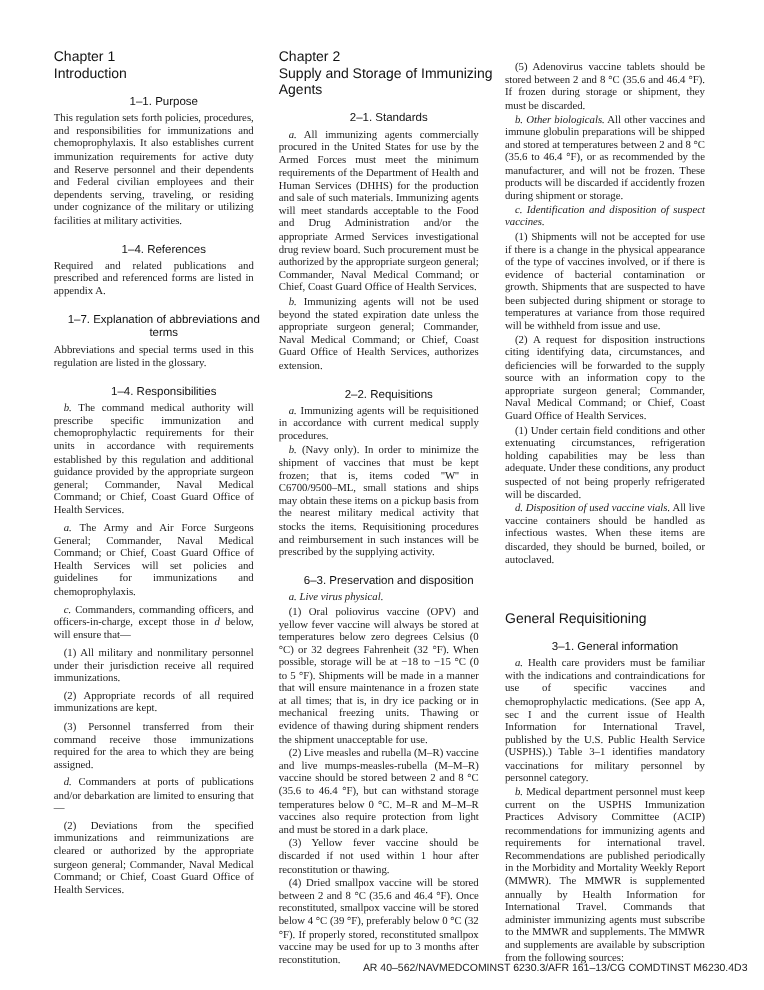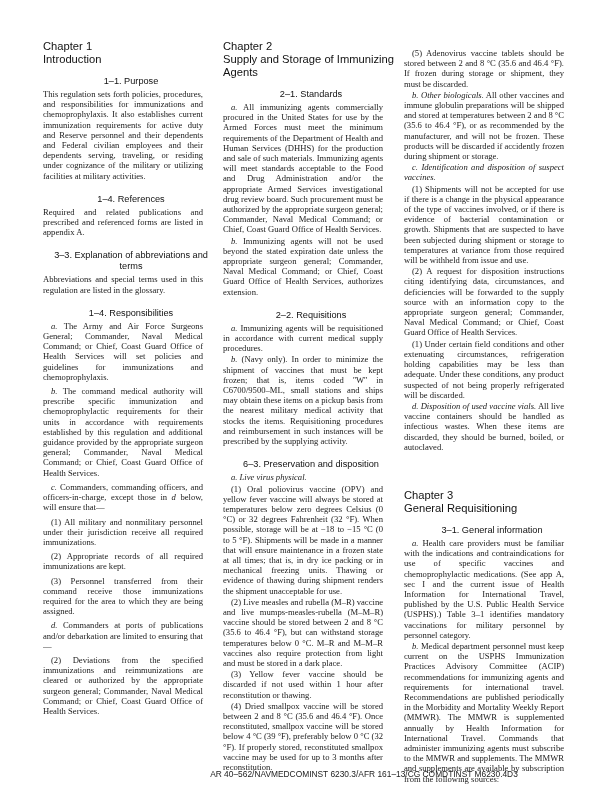--- a/index.html
+++ b/index.html
@@ -10,44 +10,44 @@
   .col2 { left: 223px; top: 40px; }
   .col3 { left: 404px; top: 48px; }
   .chap { font-family: "Liberation Sans", sans-serif; font-size: 11.2px; line-height: 13px; font-weight: normal; margin: 0 0 10px 0; color: #111; text-align: left; }
   .sec { font-family: "Liberation Sans", sans-serif; font-size: 9.2px; line-height: 11px; margin: 0 0 2px 0; color: #111; text-align: center; }
   p { margin: 0 16px 4px 0; }
   .ind { text-indent: 8px; }
   .tight { margin-bottom: 1px; }
   .gap { height: 9px; }
   .biggap { height: 36px; }
   i { font-style: italic; }
-  .footer { position: absolute; left: 130px; top: 769px; width: 468px; font-family: "Liberation Sans", sans-serif; font-size: 8.4px; color: #222; display: flex; justify-content: center; }
+  .footer { position: absolute; left: 130px; top: 769px; width: 468px; font-family: "Liberation Sans", sans-serif; font-size: 8.4px; color: #222; display: flex; justify-content: flex-end; }
 </style>
 </head>
 <body>
 
 <div class="page">
 
   <div class="col col1">
     <div class="chap">
       <div>Chapter 1</div>
       <div>Introduction</div>
     </div>
     <div class="sec">1–1. Purpose</div>
     <p>This regulation sets forth policies, procedures, and responsibilities for immunizations and chemoprophylaxis. It also establishes current immunization requirements for active duty and Reserve personnel and their dependents and Federal civilian employees and their dependents serving, traveling, or residing under cognizance of the military or utilizing facilities at military activities.</p>
     <div class="gap"></div>
     <div class="sec">1–4. References</div>
     <p>Required and related publications and prescribed and referenced forms are listed in appendix A.</p>
     <div class="gap"></div>
-    <div class="sec">3–3. Explanation of abbreviations and terms</div>
+    <div class="sec">1–7. Explanation of abbreviations and terms</div>
     <p>Abbreviations and special terms used in this regulation are listed in the glossary.</p>
     <div class="gap"></div>
     <div class="sec">1–4. Responsibilities</div>
+    <p class="ind"><i>b.</i><span> The command medical authority will prescribe specific immunization and chemoprophylactic requirements for their units in accordance with requirements established by this regulation and additional guidance provided by the appropriate surgeon general; Commander, Naval Medical Command; or Chief, Coast Guard Office of Health Services.</span></p>
     <p class="ind"><i>a.</i><span> The Army and Air Force Surgeons General; Commander, Naval Medical Command; or Chief, Coast Guard Office of Health Services will set policies and guidelines for immunizations and chemoprophylaxis.</span></p>
-    <p class="ind"><i>b.</i><span> The command medical authority will prescribe specific immunization and chemoprophylactic requirements for their units in accordance with requirements established by this regulation and additional guidance provided by the appropriate surgeon general; Commander, Naval Medical Command; or Chief, Coast Guard Office of Health Services.</span></p>
     <p class="ind"><i>c.</i><span> Commanders, commanding officers, and officers-in-charge, except those in </span><i>d</i><span> below, will ensure that—</span></p>
     <p class="ind">(1) All military and nonmilitary personnel under their jurisdiction receive all required immunizations.</p>
     <p class="ind">(2) Appropriate records of all required immunizations are kept.</p>
     <p class="ind">(3) Personnel transferred from their command receive those immunizations required for the area to which they are being assigned.</p>
     <p class="ind"><i>d.</i><span> Commanders at ports of publications and/or debarkation are limited to ensuring that—</span></p>
     <p class="ind">(2) Deviations from the specified immunizations and reimmunizations are cleared or authorized by the appropriate surgeon general; Commander, Naval Medical Command; or Chief, Coast Guard Office of Health Services.</p>
   </div>
 
   <div class="col col2">
     <div class="chap">
@@ -73,21 +73,20 @@
   <div class="col col3">
     <p class="ind tight">(5) Adenovirus vaccine tablets should be stored between 2 and 8 °C (35.6 and 46.4 °F). If frozen during storage or shipment, they must be discarded.</p>
     <p class="ind tight"><i>b. Other biologicals.</i><span> All other vaccines and immune globulin preparations will be shipped and stored at temperatures between 2 and 8 °C (35.6 to 46.4 °F), or as recommended by the manufacturer, and will not be frozen. These products will be discarded if accidently frozen during shipment or storage.</span></p>
     <p class="ind tight"><i>c. Identification and disposition of suspect vaccines.</i></p>
     <p class="ind tight">(1) Shipments will not be accepted for use if there is a change in the physical appearance of the type of vaccines involved, or if there is evidence of bacterial contamination or growth. Shipments that are suspected to have been subjected during shipment or storage to temperatures at variance from those required will be withheld from issue and use.</p>
     <p class="ind tight">(2) A request for disposition instructions citing identifying data, circumstances, and deficiencies will be forwarded to the supply source with an information copy to the appropriate surgeon general; Commander, Naval Medical Command; or Chief, Coast Guard Office of Health Services.</p>
     <p class="ind tight">(1) Under certain field conditions and other extenuating circumstances, refrigeration holding capabilities may be less than adequate. Under these conditions, any product suspected of not being properly refrigerated will be discarded.</p>
     <p class="ind tight"><i>d. Disposition of used vaccine vials.</i><span> All live vaccine containers should be handled as infectious wastes. When these items are discarded, they should be burned, boiled, or autoclaved.</span></p>
     <div class="biggap"></div>
     <div class="chap">
-      <div>Chapter 3</div>
       <div>General Requisitioning</div>
     </div>
     <div class="sec">3–1. General information</div>
     <p class="ind tight"><i>a.</i><span> Health care providers must be familiar with the indications and contraindications for use of specific vaccines and chemoprophylactic medications. (See app A, sec I and the current issue of Health Information for International Travel, published by the U.S. Public Health Service (USPHS).) Table 3–1 identifies mandatory vaccinations for military personnel by personnel category.</span></p>
     <p class="ind tight"><i>b.</i><span> Medical department personnel must keep current on the USPHS Immunization Practices Advisory Committee (ACIP) recommendations for immunizing agents and requirements for international travel. Recommendations are published periodically in the Morbidity and Mortality Weekly Report (MMWR). The MMWR is supplemented annually by Health Information for International Travel. Commands that administer immunizing agents must subscribe to the MMWR and supplements. The MMWR and supplements are available by subscription from the following sources:</span></p>
   </div>
 
   <div class="footer">
     <span>AR 40–562/NAVMEDCOMINST 6230.3/AFR 161–13/CG COMDTINST M6230.4D</span>
     <span>3</span>

